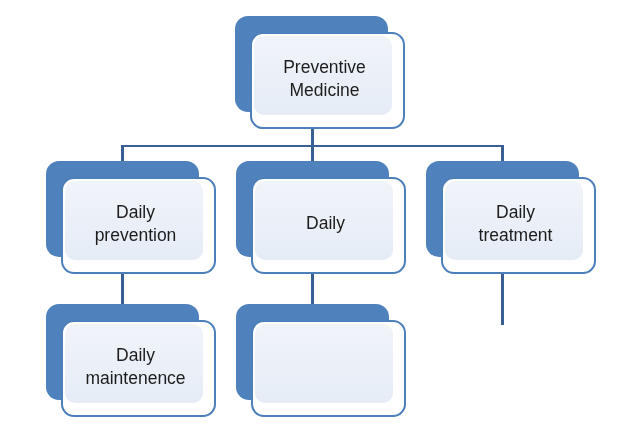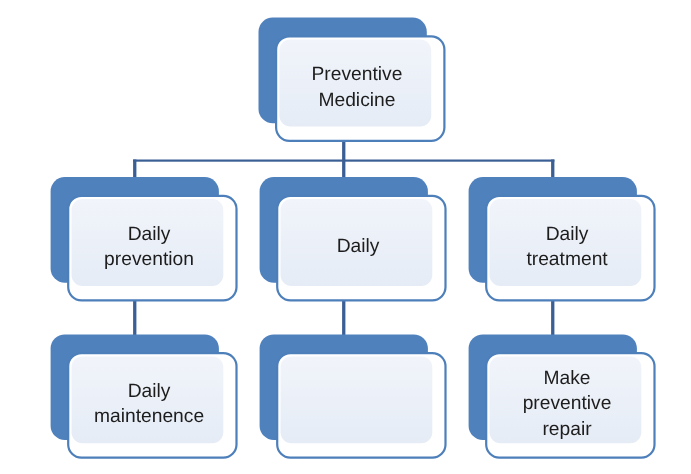--- a/index.html
+++ b/index.html
@@ -139,23 +139,14 @@
     </div>
   </div>
 
   <div class="node pos-r3c2">
     <div class="shadow"></div>
     <div class="box">
       <div class="panel"></div>
     </div>
   </div>
 
-  <div class="node pos-r3c3">
-    <div class="shadow"></div>
-    <div class="box">
-      <div class="panel"></div>
-      <div class="label">Make
-preventive
-repair</div>
-    </div>
-  </div>
 
 </div>
 
 </body></html>

